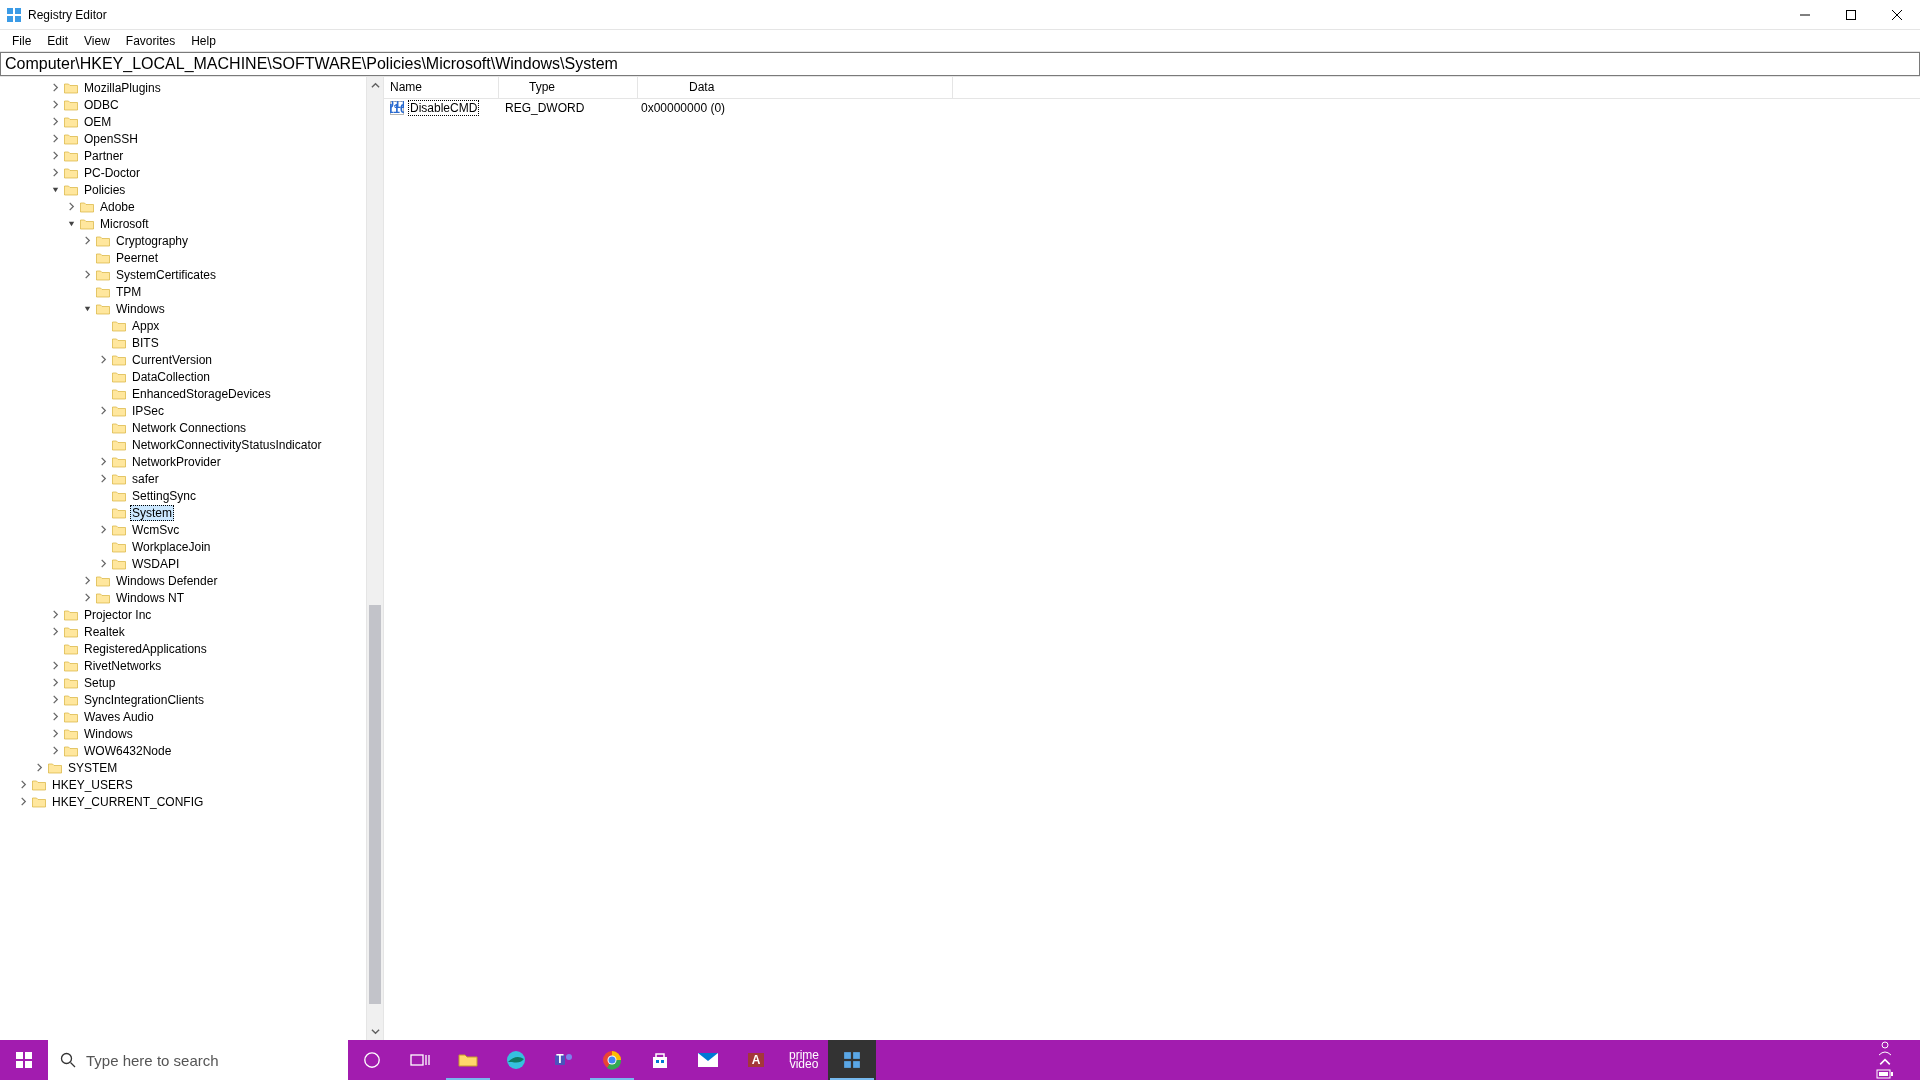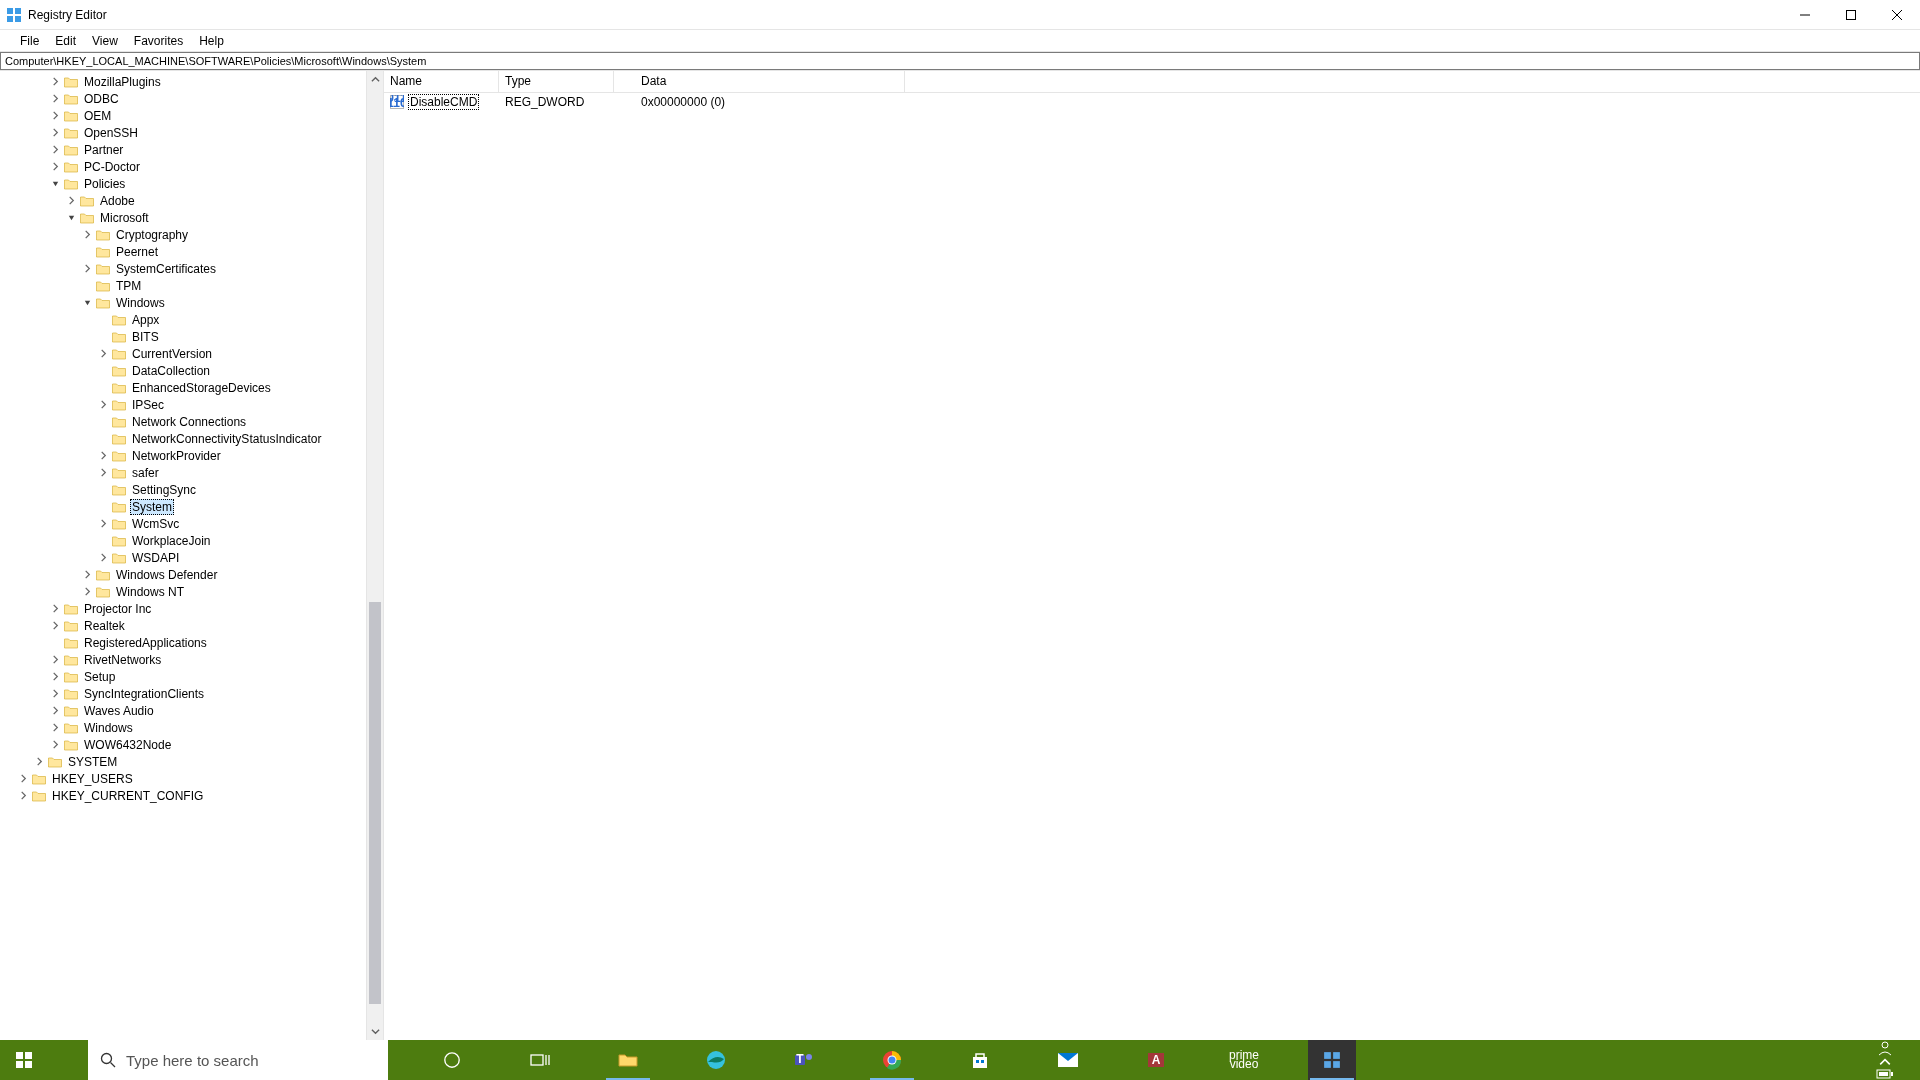--- a/index.html
+++ b/index.html
@@ -8,26 +8,26 @@
 .window { display: flex; flex-direction: column; height: 100%; }
 
 
 .titlebar { height: 30px; display: flex; align-items: center; background: #fff; border-bottom: 1px solid #e5e5e5; }
 .titlebar .app-icon { width: 16px; height: 16px; margin: 0 6px 0 6px; }
 .titlebar .title { flex: 0 0 auto; font-size: 12px; }
 .titlebar .spacer { flex: 1; }
 .titlebar .winbtn { width: 46px; height: 30px; display: flex; align-items: center; justify-content: center; }
 
 
-.menubar { height: 22px; display: flex; align-items: center; padding: 0 12px; background: #fff; border-bottom: 1px solid #e5e5e5; }
+.menubar { height: 22px; display: flex; align-items: center; padding: 0 4px; background: #fff; border-bottom: 1px solid #e5e5e5; }
 .menubar .menuitem { padding: 2px 8px; }
 
 
 .addressbar { border: 1px solid #7a7a7a; margin: 0; }
-.addressbar input { width: 100%; border: none; padding: 2px 4px; font-size: 11px; outline: none; background: #fff; }
+.addressbar input { width: 100%; border: none; padding: 2px 4px; font-size: 16px; outline: none; background: #fff; }
 
 
 .main { flex: 1; display: flex; border-top: 1px solid #e5e5e5; min-height: 0; }
 .tree-pane { width: 384px; border-right: 1px solid #e5e5e5; position: relative; display: flex; }
 .tree-scroll { flex: 1; overflow: hidden; position: relative; }
 .tree { padding-top: 2px; }
 .tree-row { height: 17px; display: flex; align-items: center; white-space: nowrap; }
 .tree-row.selected .label { background: #cce8ff; border: 1px dotted #000; padding: 0 1px; }
 .twisty { width: 14px; height: 14px; display: inline-flex; align-items: center; justify-content: center; color: #5a5a5a; font-size: 10px; }
 .twisty.empty { visibility: hidden; }
@@ -39,35 +39,35 @@
 
 
 .vscroll { width: 17px; background: #f0f0f0; border-left: 1px solid #e5e5e5; position: relative; }
 .vscroll .btn { height: 17px; display: flex; align-items: center; justify-content: center; color: #606060; }
 .vscroll .btn svg { width: 9px; height: 9px; }
 .vscroll .track { position: absolute; top: 17px; bottom: 17px; left: 0; right: 0; }
 .vscroll .thumb { position: absolute; left: 2px; right: 2px; background: #c2c3c9; }
 
 
 .list-pane { flex: 1; display: flex; flex-direction: column; }
-.list-header { height: 22px; display: flex; border-bottom: 1px solid #e5e5e5; }
+.list-header { height: 22px; display: flex; border-bottom: 1px solid #e5e5e5; gap: 24px; }
 .list-header .col { border-right: 1px solid #e5e5e5; padding: 3px 6px; font-size: 12px; color: #000; }
 .list-body { flex: 1; }
 .list-row { height: 18px; display: flex; align-items: center; }
 .list-row .cell { padding: 0 6px; display: flex; align-items: center; }
 .reg-icon { width: 14px; height: 14px; margin-right: 4px; flex-shrink: 0; }
 .list-row.highlight .name-text { border: 1px dotted #000; padding: 0 1px; }
 
 
 .col-name { width: 115px; }
 .col-type { width: 115px; }
 .col-data { width: 270px; margin-left: 21px; }
 
 
-.taskbar { height: 40px; background: #4d7c0f; display: flex; align-items: center; color: #fff; position: relative; gap: 40px; }
+.taskbar { height: 40px; background: #a21caf; display: flex; align-items: center; color: #fff; position: relative; }
 .taskbar .start { width: 48px; height: 40px; display: flex; align-items: center; justify-content: center; }
 .taskbar .search { flex: 0 0 300px; height: 40px; background: #fff; display: flex; align-items: center; padding: 0 12px; color: #777; }
 .taskbar .search svg { margin-right: 10px; }
 .taskbar .tbtn { width: 48px; height: 40px; display: flex; align-items: center; justify-content: center; position: relative; }
 .taskbar .tbtn.active { background: #333; }
 .taskbar .tbtn.active::after { content:''; position:absolute; bottom:0; left:2px; right:2px; height:2px; background:#76b9ed; }
 .taskbar .tbtn.running::after { content:''; position:absolute; bottom:0; left:2px; right:2px; height:2px; background:#76b9ed; }
 .taskbar .spacer { flex: 1; }
 .taskbar .tray { display: flex; align-items: center; height: 40px; flex-direction: column; }
 .taskbar .tray .ticon { width: 24px; height: 40px; display: flex; align-items: center; justify-content: center; }

